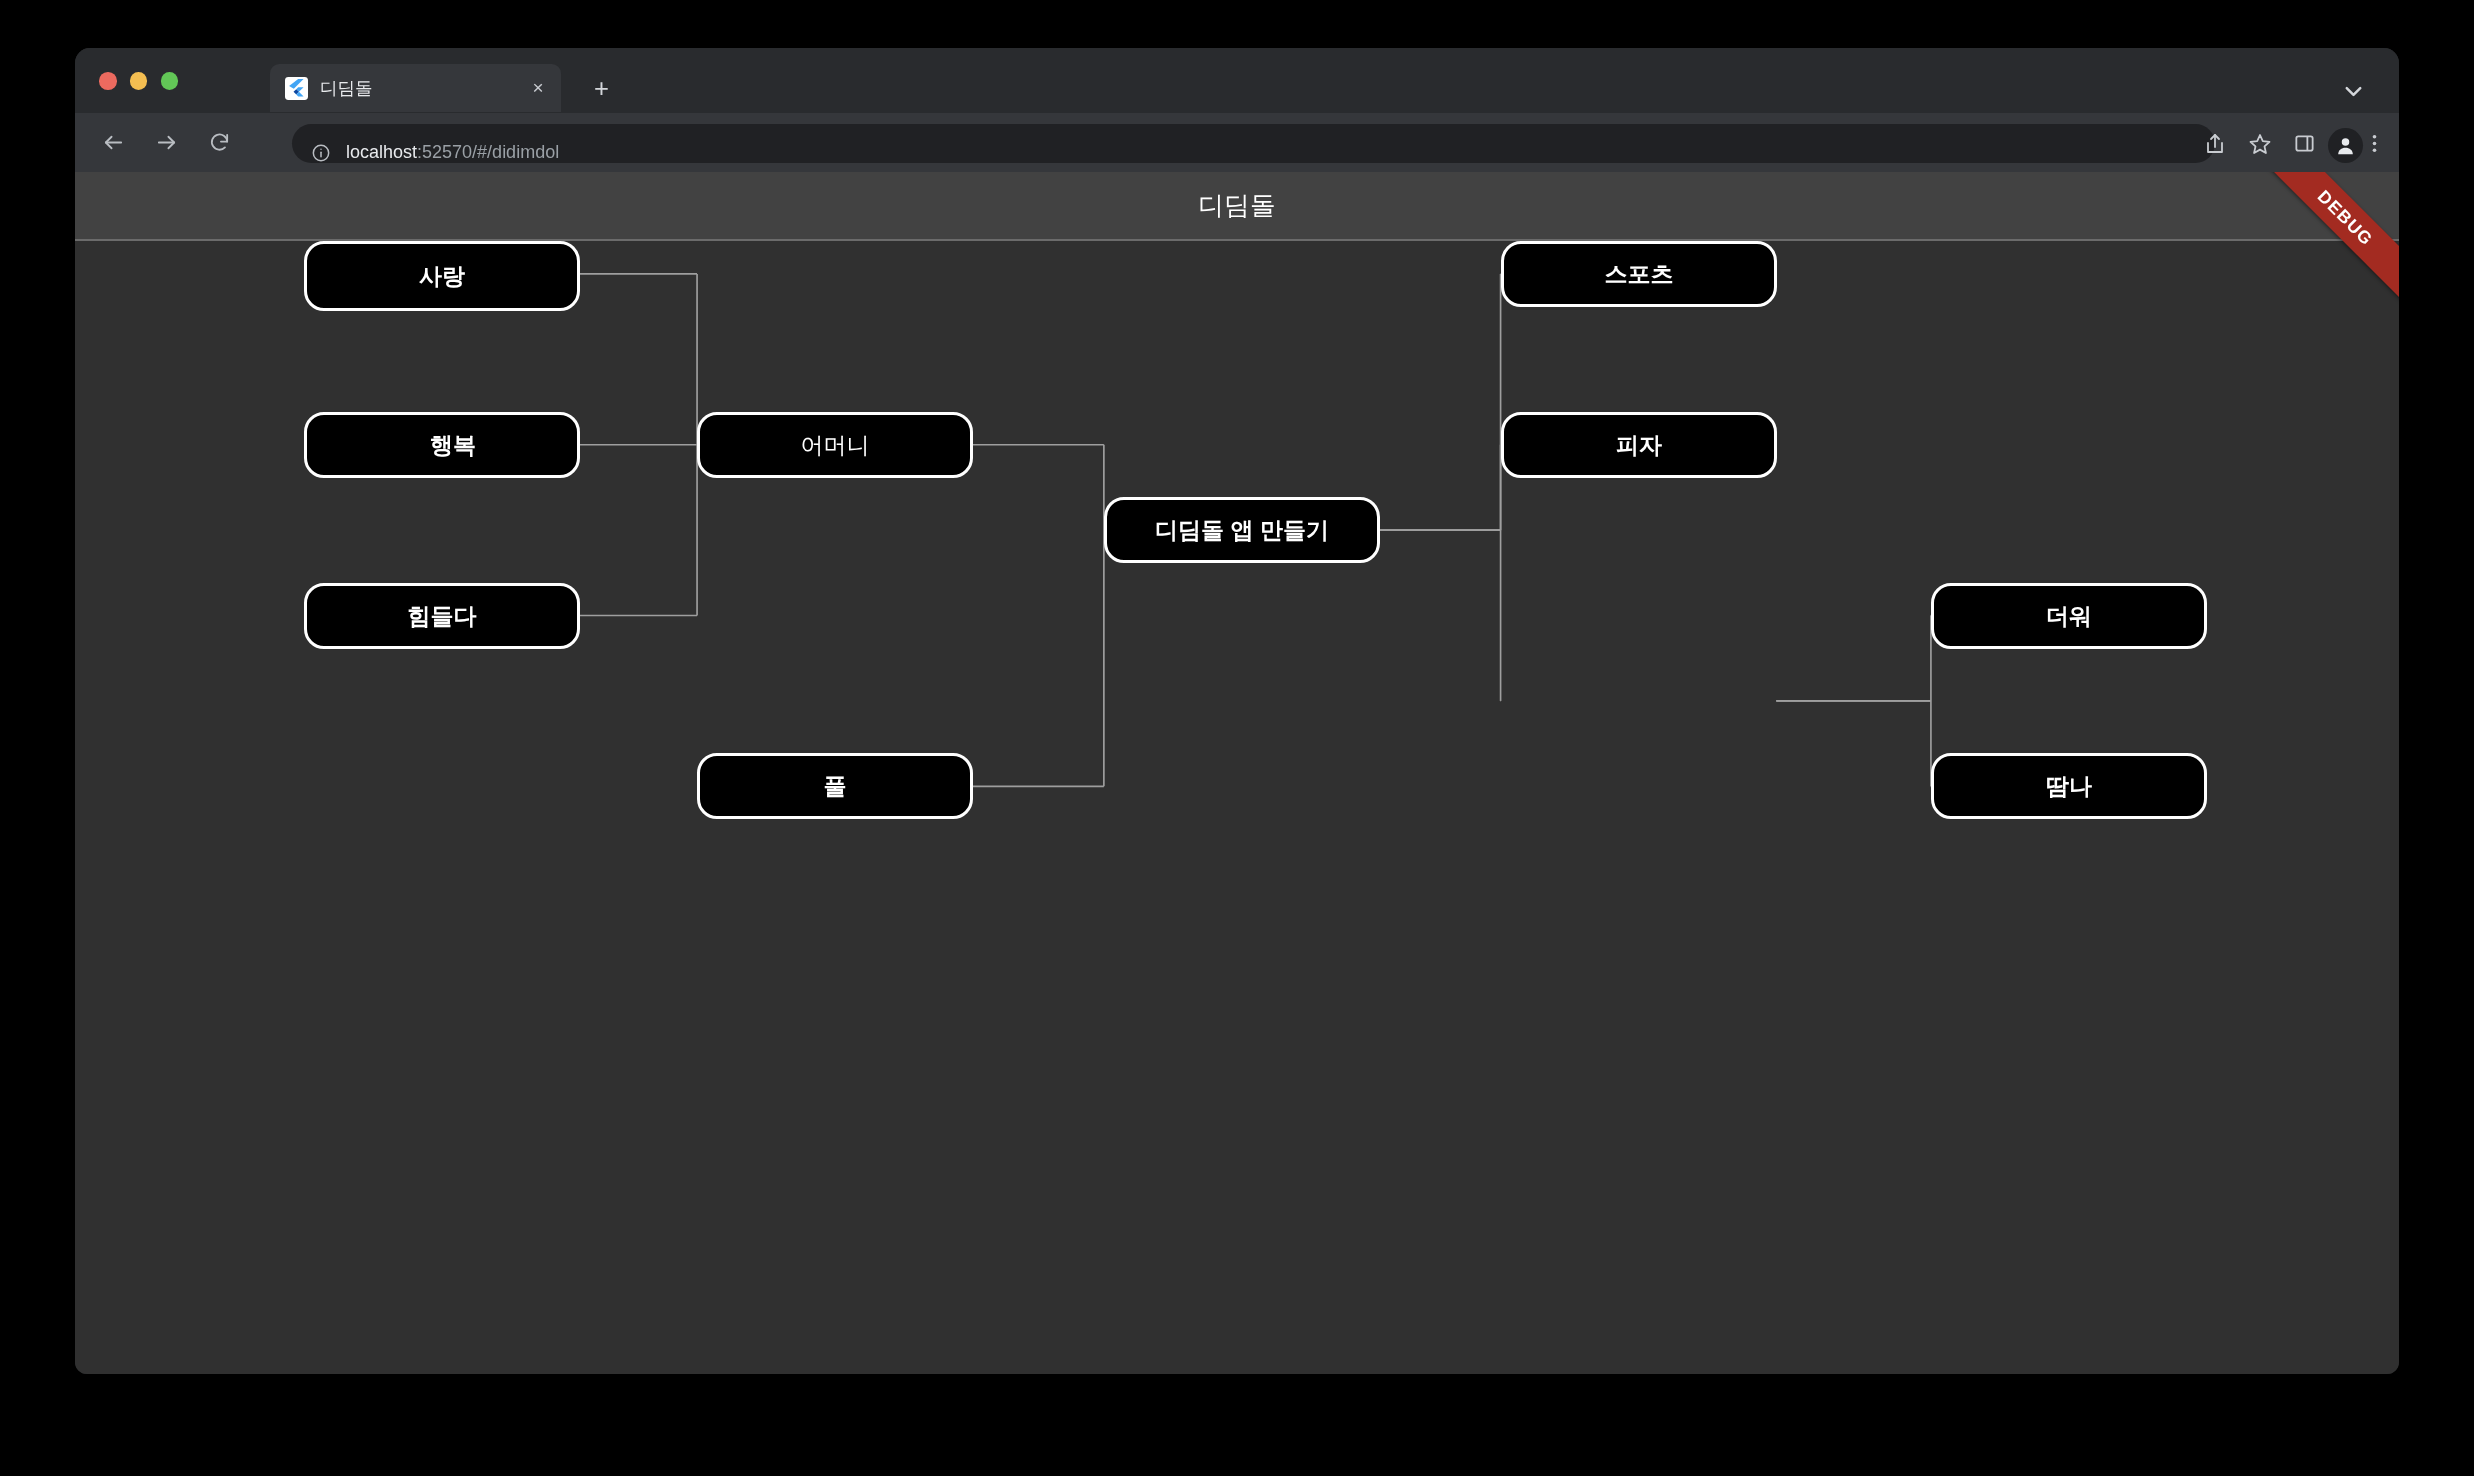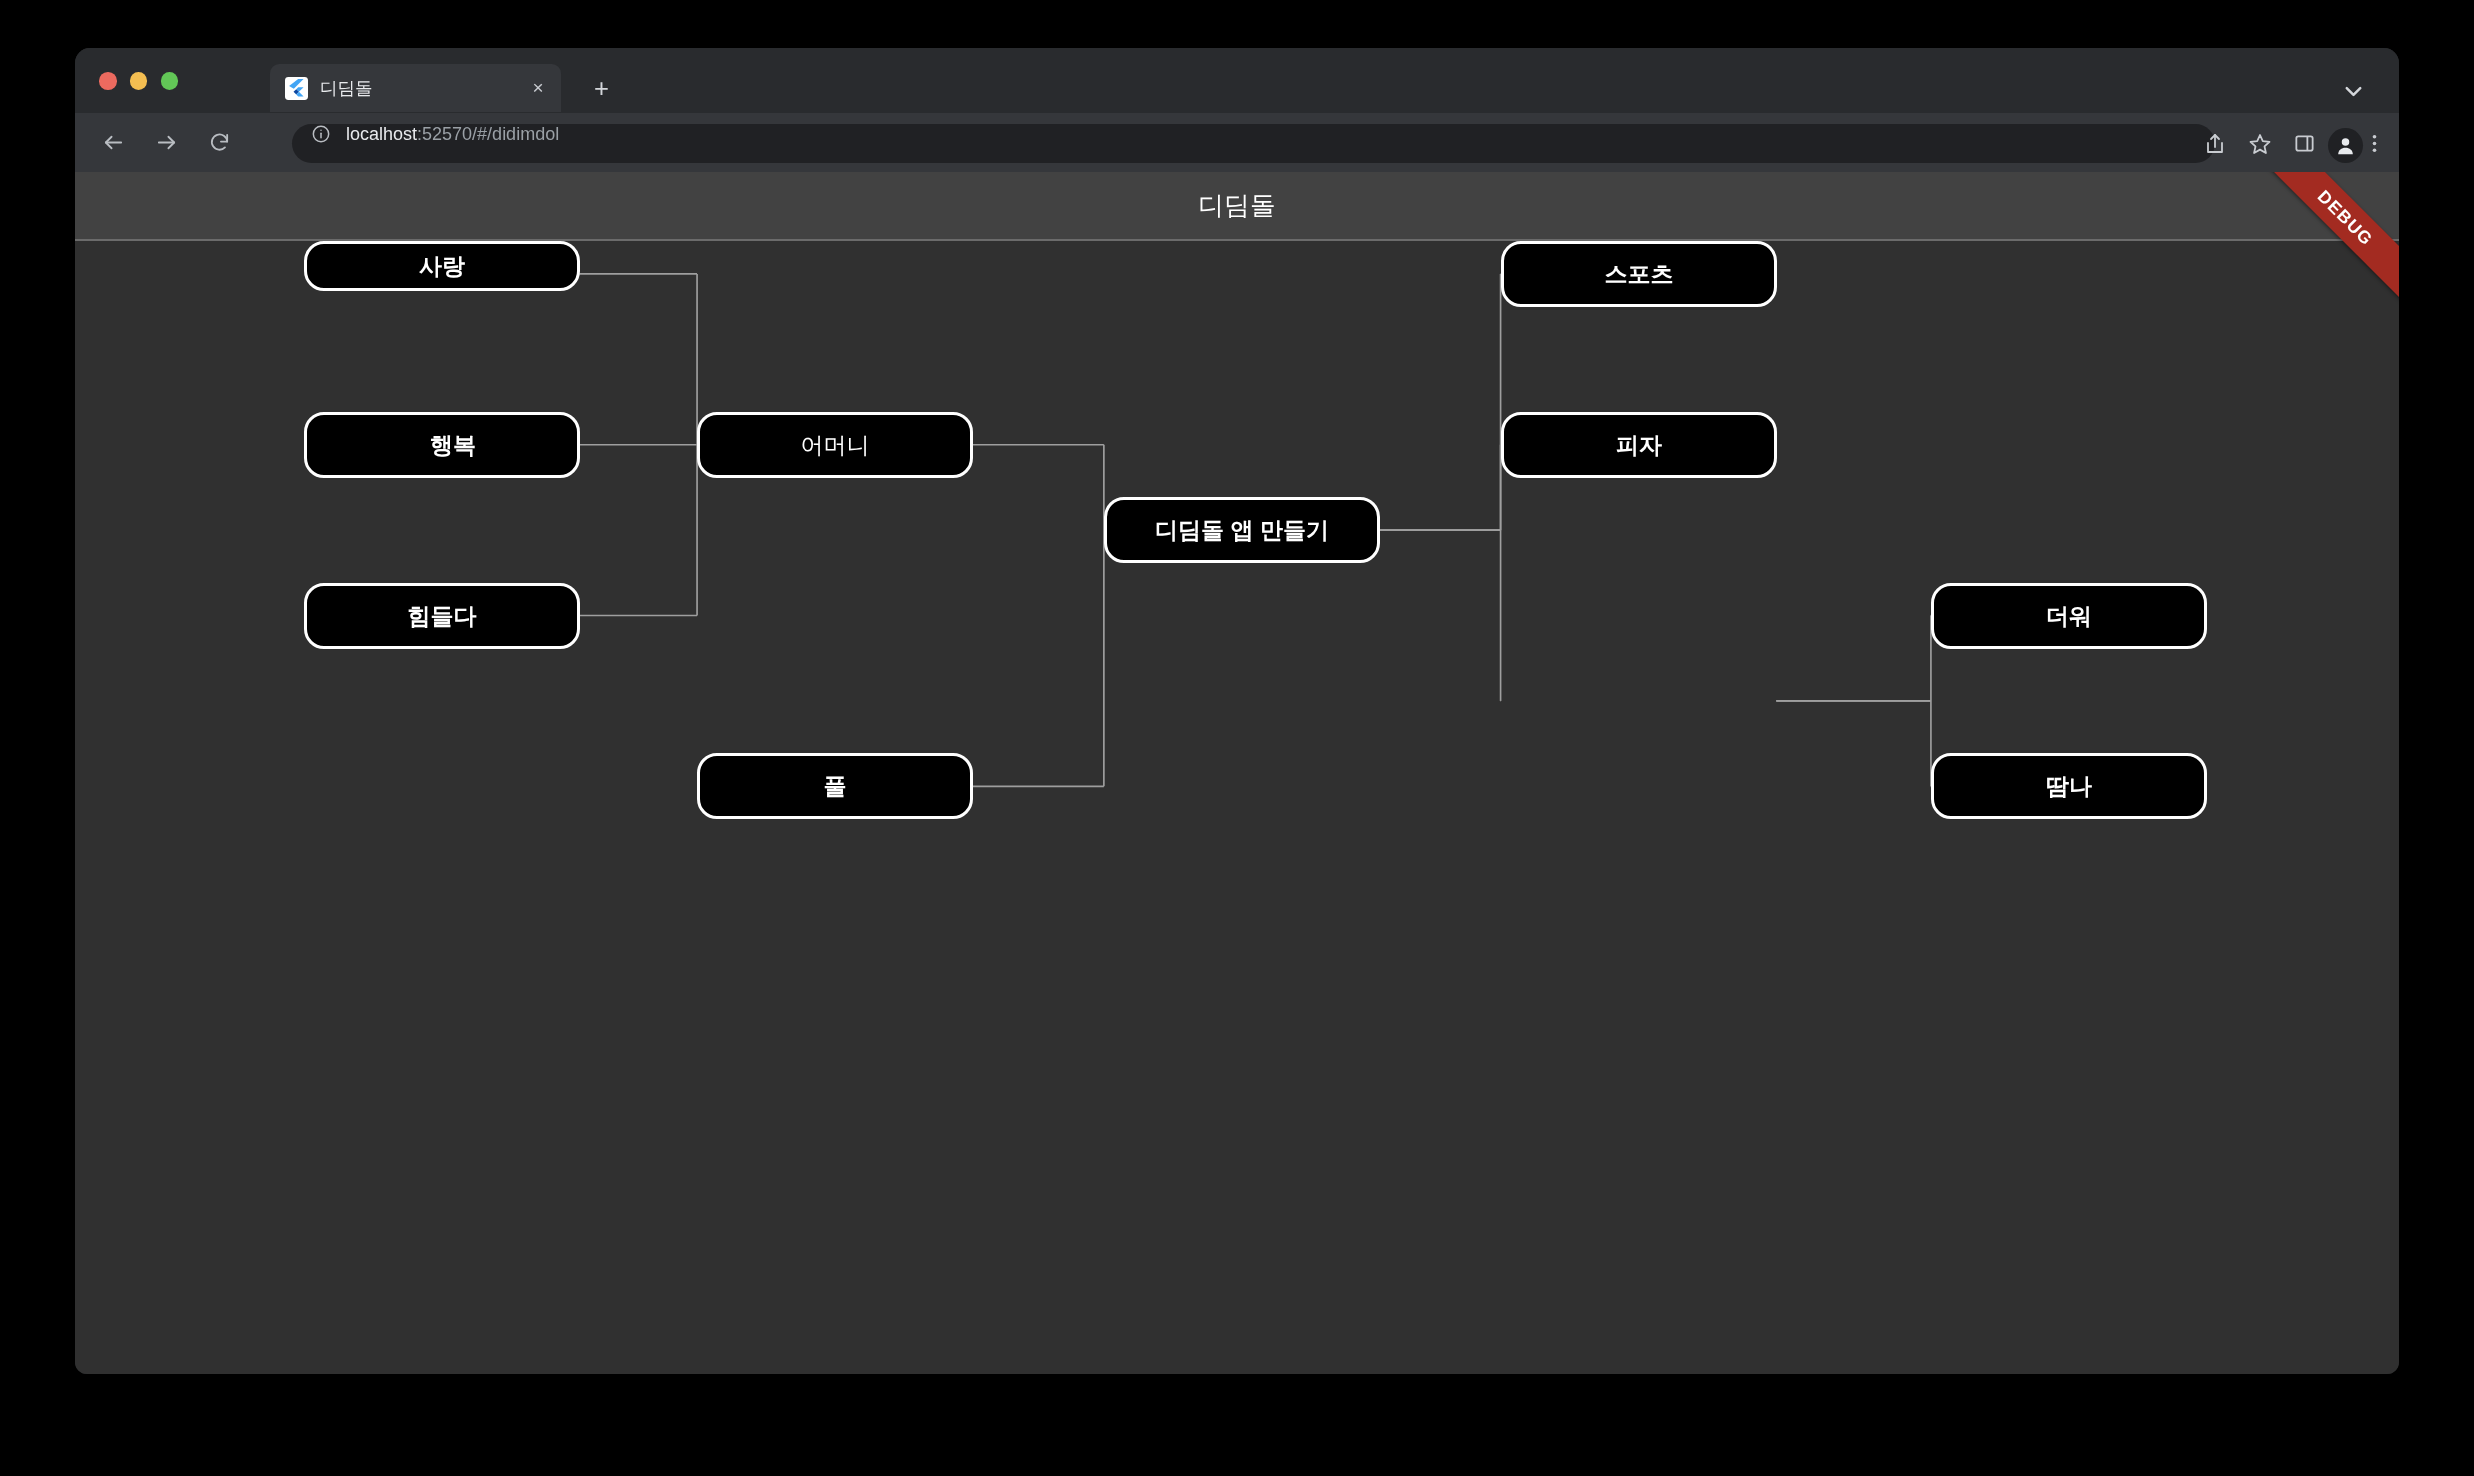--- a/index.html
+++ b/index.html
@@ -133,21 +133,21 @@
 
   #omnibox {
     position: absolute;
     left: 217px;
     top: 10.8px;
     height: 39px;
     width: 1923px;
     background: #202124;
     border-radius: 19.5px;
     display: flex;
-    align-items: flex-start;
+    align-items: flex-end;
     padding-left: 19px;
   }
 
   #site-info-icon {
     width: 20px; height: 20px;
     flex: 0 0 auto;
     color: #b9bdc2;
   }
 
   #omnibox-url {
@@ -397,21 +397,21 @@
           <line x1="1940" y1="430" x2="2120" y2="430" stroke="#9e9e9e" stroke-width="2.5"></line>
           <line x1="2120" y1="684" x2="2119.5" y2="684" stroke="#9e9e9e" stroke-width="2.5"></line>
           <line x1="2760" y1="557" x2="2760" y2="684" stroke="#9e9e9e" stroke-width="2.5"></line>
           <line x1="2530" y1="684" x2="2760" y2="684" stroke="#9e9e9e" stroke-width="2.5"></line>
           <line x1="2760" y1="557" x2="2759.5" y2="557" stroke="#9e9e9e" stroke-width="2.5"></line>
           <line x1="2760" y1="684" x2="2760" y2="811" stroke="#9e9e9e" stroke-width="2.5"></line>
           <line x1="2530" y1="684" x2="2760" y2="684" stroke="#9e9e9e" stroke-width="2.5"></line>
           <line x1="2760" y1="811" x2="2759.5" y2="811" stroke="#9e9e9e" stroke-width="2.5"></line>
         </svg>
 
-    <div class="mind-node bold" style="left: 229px; top: 0px; width: 276px; height: 50px; justify-content: center;">
+    <div class="mind-node bold" style="left: 229px; top: 0px; width: 276px; height: 70px; justify-content: center;">
           <span>사랑</span>
         </div>
         <div class="mind-node bold" style="left: 229px; top: 171px; width: 276px; height: 66px; padding-left: 22px;">
           <span>행복</span>
         </div>
         <div class="mind-node bold" style="left: 229px; top: 342px; width: 276px; height: 66px;">
           <span>힘들다</span>
         </div>
         <div class="mind-node" style="left: 622px; top: 171px; width: 276px; height: 66px;">
           <span>어머니</span>

